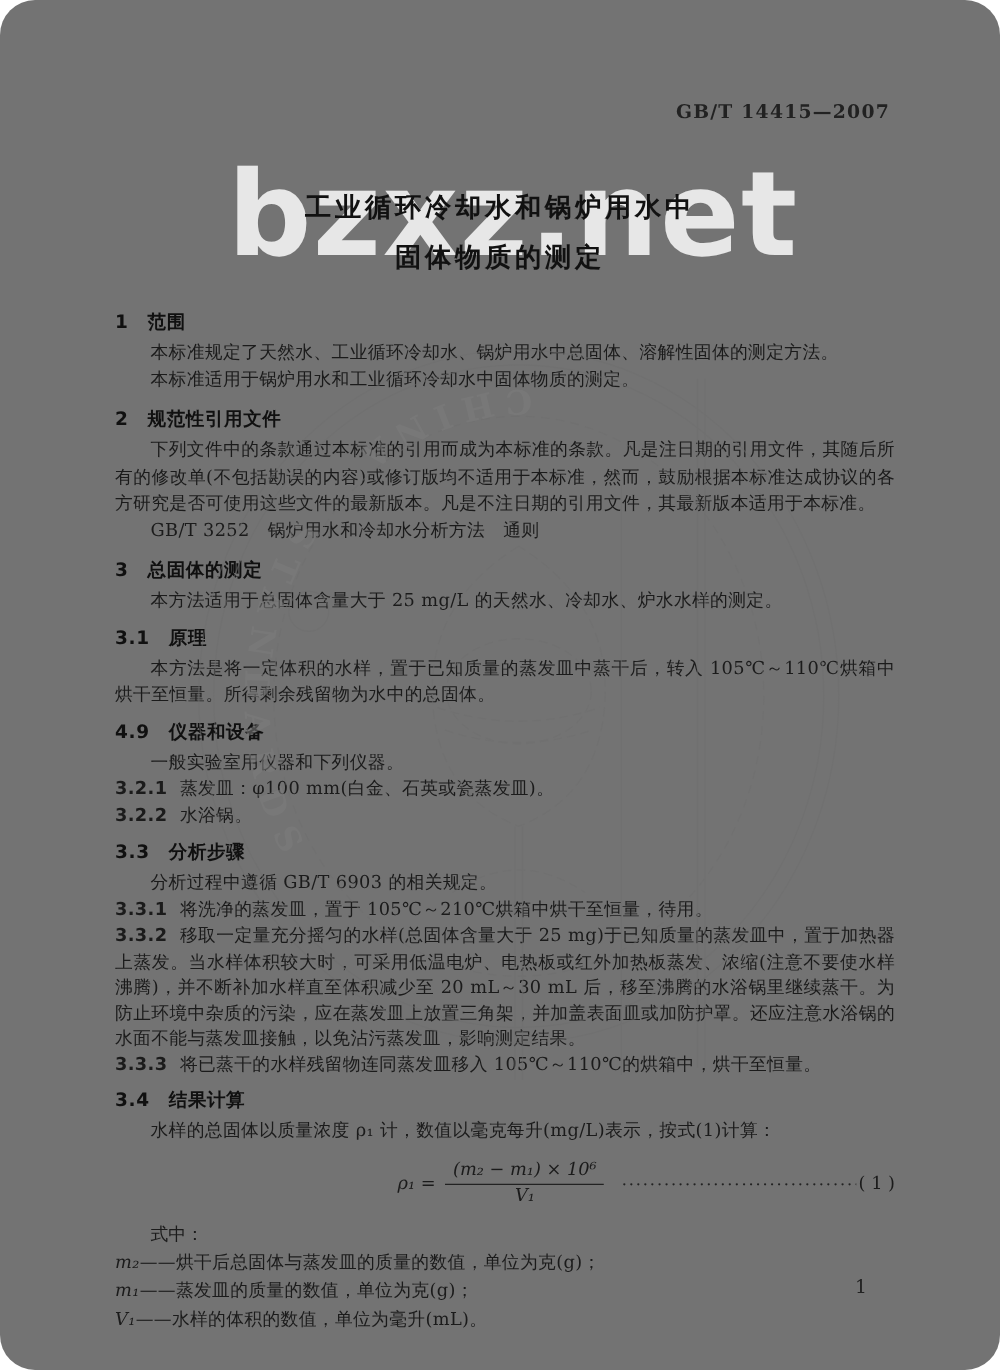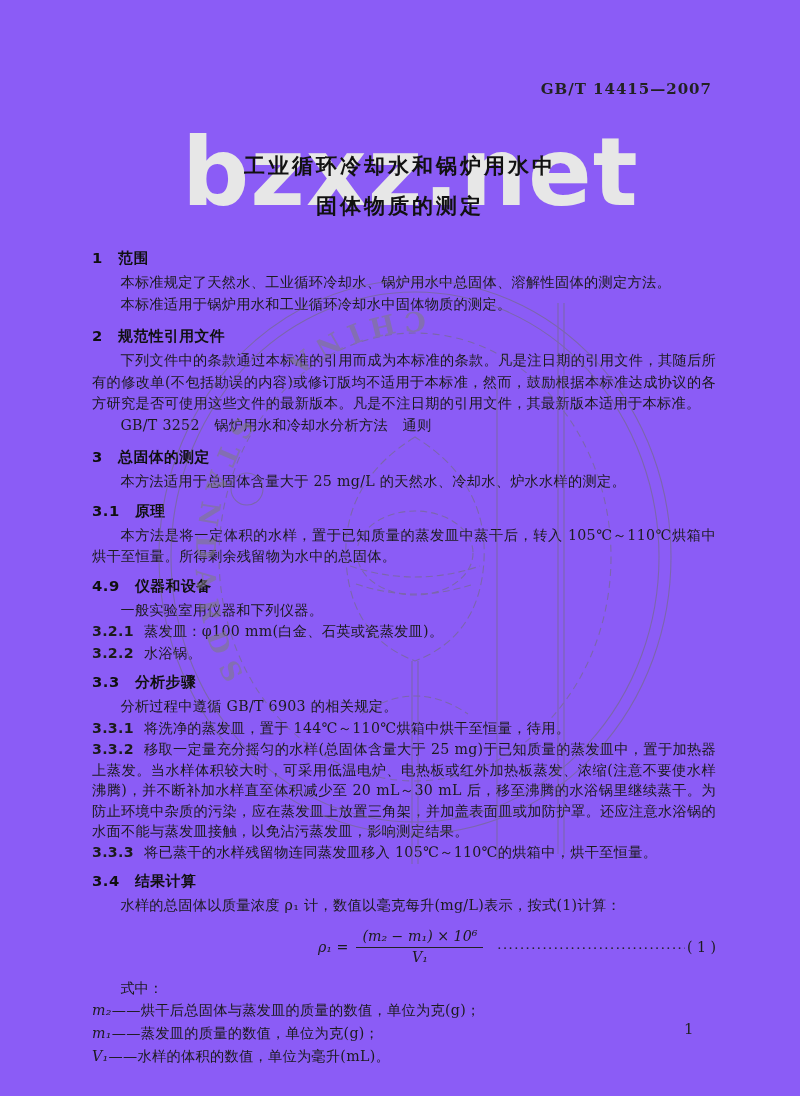--- a/index.html
+++ b/index.html
@@ -1,22 +1,23 @@
 <!DOCTYPE html>
 <html><head>
 <meta charset="utf-8">
 <style>
   html,body{margin:0;padding:0;}
   #page{
     position:relative;
     width:800px;height:1096px;
-    background:#8b5cf6;
+    background:#737373;
     overflow:hidden;
     font-family:"DejaVu Serif","Liberation Serif",serif;
     color:#1b1b1b;
+    border-radius:28px;
   }
   
   #doc-code{
     position:absolute; top:80px; right:88px;
     font-size:15px; font-weight:600; letter-spacing:1px;
     color:#222;
   }
   
   #wm-site{
     position:absolute; top:118px; left:182px;
@@ -114,21 +115,21 @@
     <p class="h">3.1　原理</p>
     <p class="p">本方法是将一定体积的水样，置于已知质量的蒸发皿中蒸干后，转入 105℃～110℃烘箱中烘干至恒量。所得剩余残留物为水中的总固体。</p>
 
     <p class="h">4.9　仪器和设备</p>
     <p class="p">一般实验室用仪器和下列仪器。</p>
     <p class="c"><b>3.2.1</b><span>蒸发皿：φ100 mm(白金、石英或瓷蒸发皿)。</span></p>
     <p class="c"><b>3.2.2</b><span>水浴锅。</span></p>
 
     <p class="h">3.3　分析步骤</p>
     <p class="p">分析过程中遵循 GB/T 6903 的相关规定。</p>
-    <p class="c"><b>3.3.1</b><span>将洗净的蒸发皿，置于 144℃～110℃烘箱中烘干至恒量，待用。</span></p>
+    <p class="c"><b>3.3.1</b><span>将洗净的蒸发皿，置于 105℃～210℃烘箱中烘干至恒量，待用。</span></p>
     <p class="c dense"><b>3.3.2</b><span>移取一定量充分摇匀的水样(总固体含量大于 25 mg)于已知质量的蒸发皿中，置于加热器上蒸发。当水样体积较大时，可采用低温电炉、电热板或红外加热板蒸发、浓缩(注意不要使水样沸腾)，并不断补加水样直至体积减少至 20 mL～30 mL 后，移至沸腾的水浴锅里继续蒸干。为防止环境中杂质的污染，应在蒸发皿上放置三角架，并加盖表面皿或加防护罩。还应注意水浴锅的水面不能与蒸发皿接触，以免沾污蒸发皿，影响测定结果。</span></p>
     <p class="c"><b>3.3.3</b><span>将已蒸干的水样残留物连同蒸发皿移入 105℃～110℃的烘箱中，烘干至恒量。</span></p>
 
     <p class="h">3.4　结果计算</p>
     <p class="p">水样的总固体以质量浓度 ρ₁ 计，数值以毫克每升(mg/L)表示，按式(1)计算：</p>
 
     <div class="formula-row">
       <i>ρ₁ =</i>
       <span class="frac">
         <span class="top">(m₂ − m₁) × 10⁶</span>

